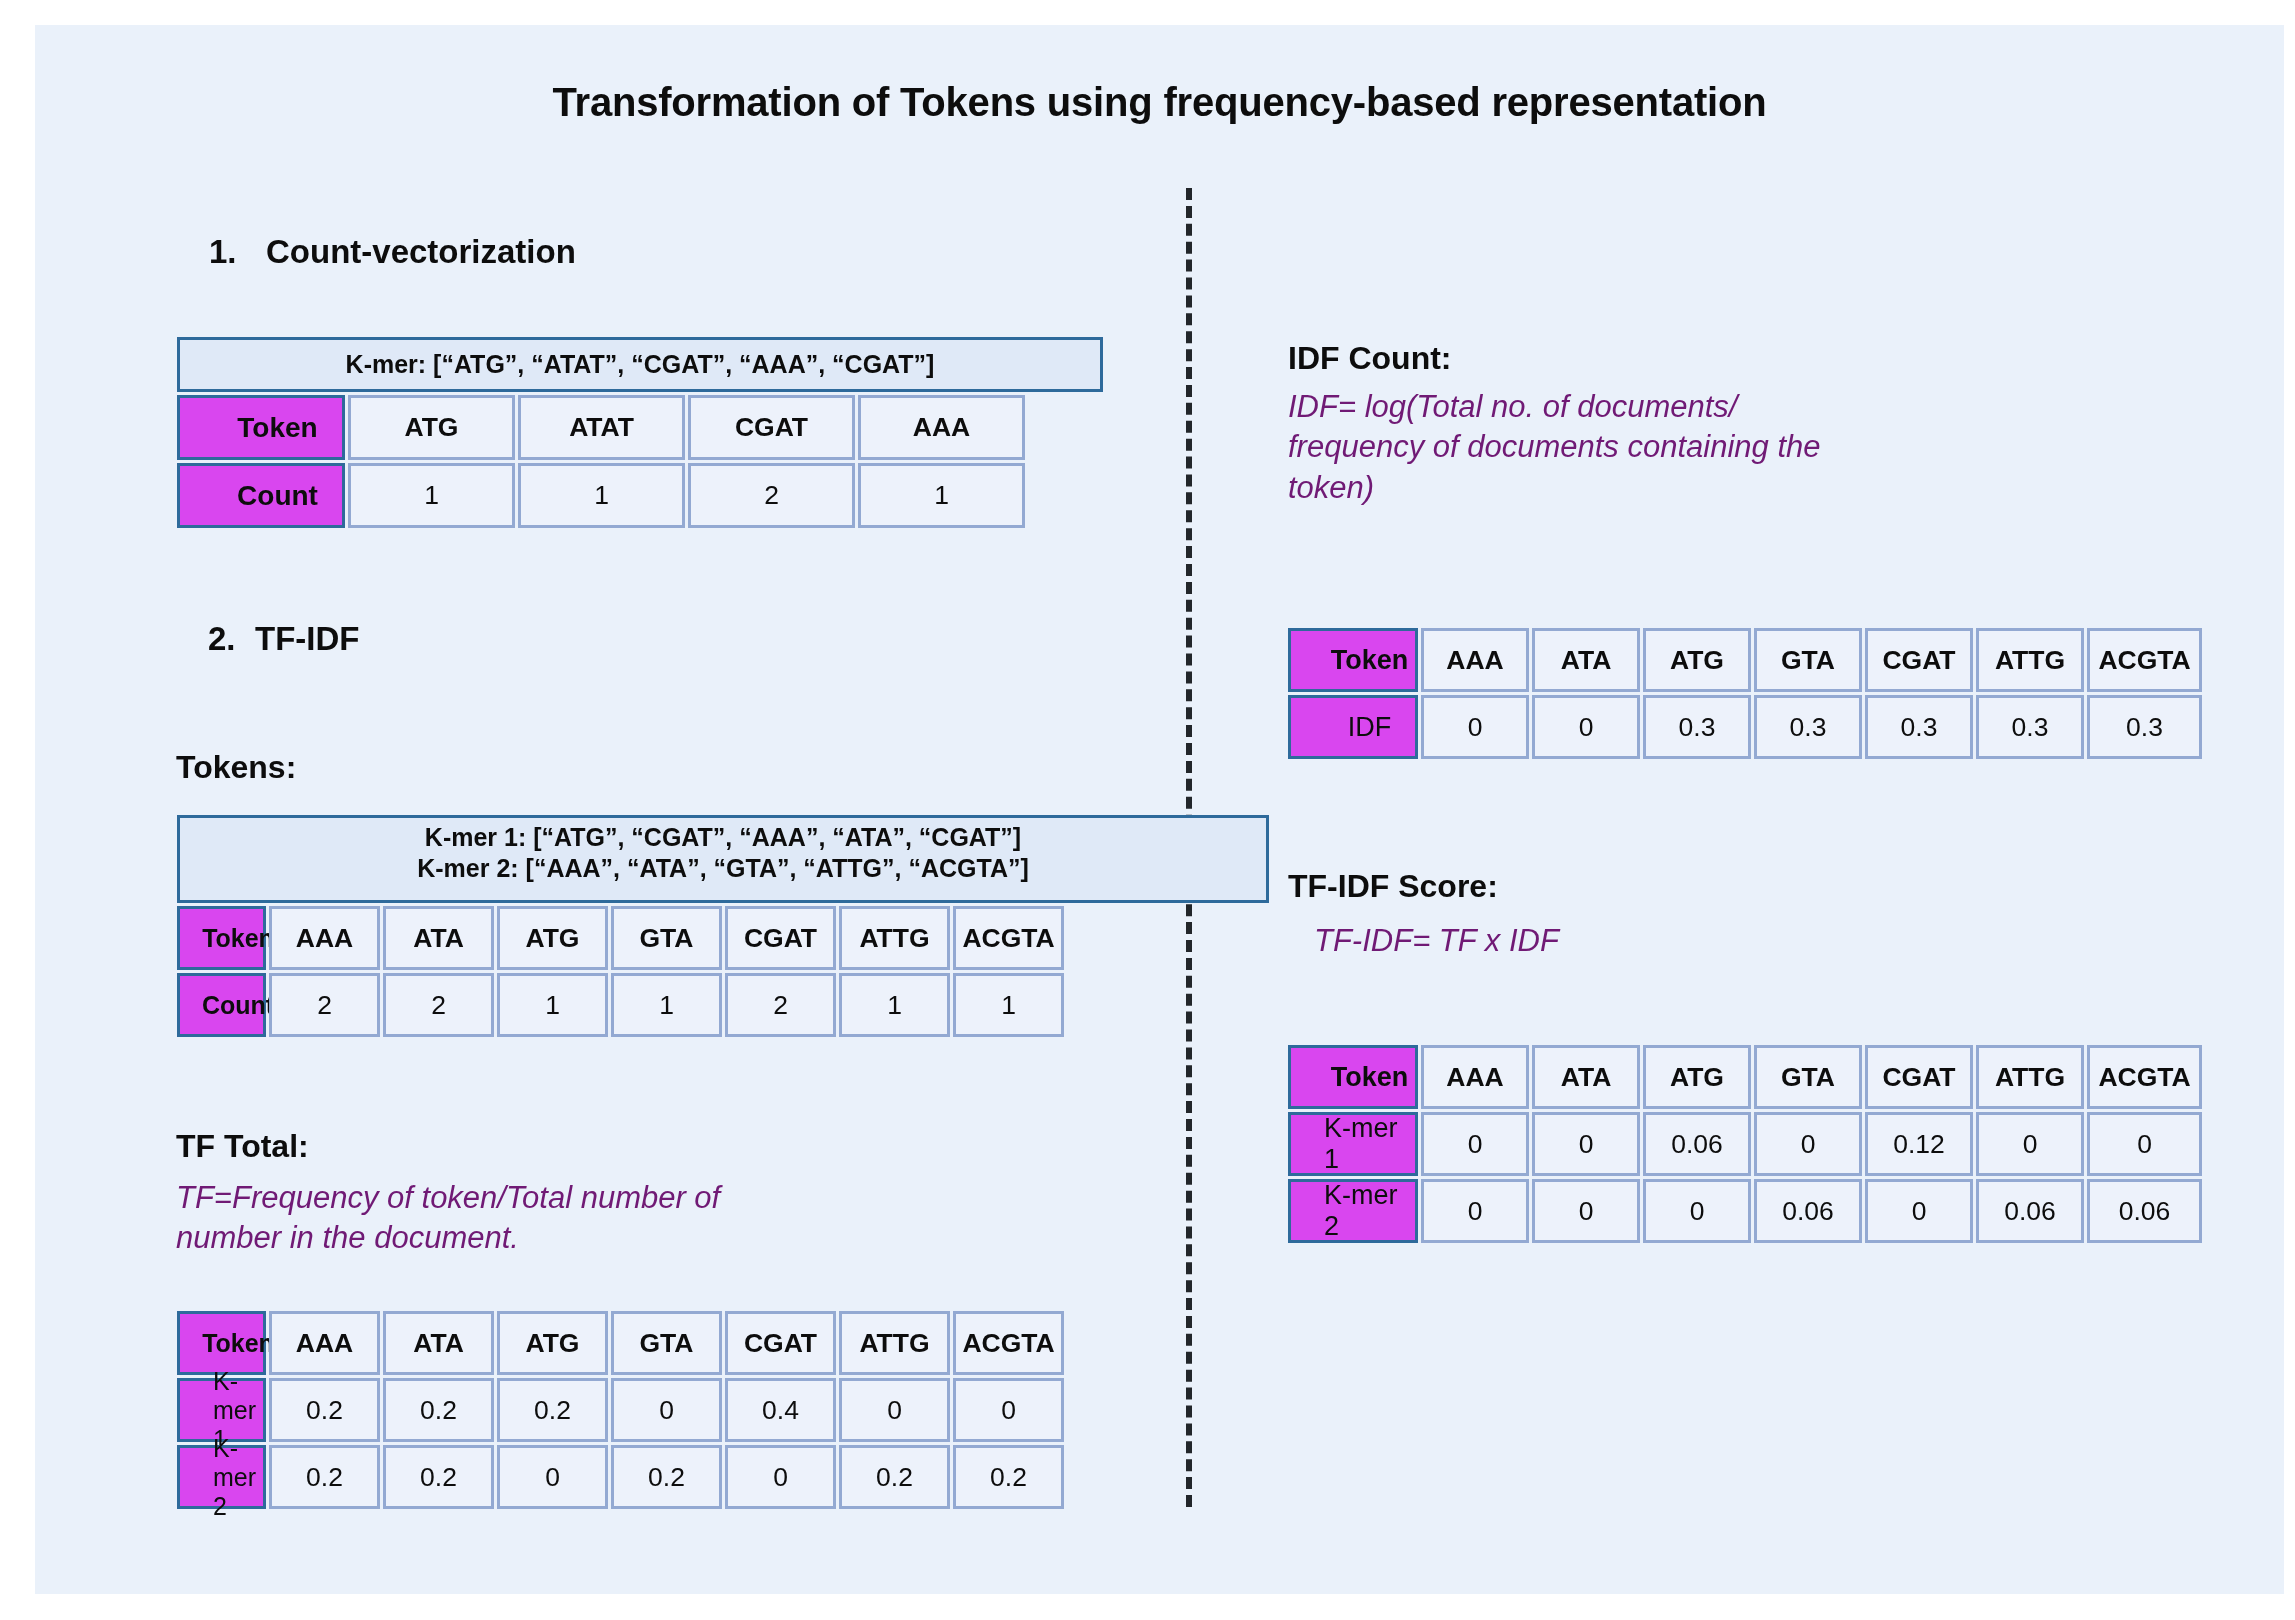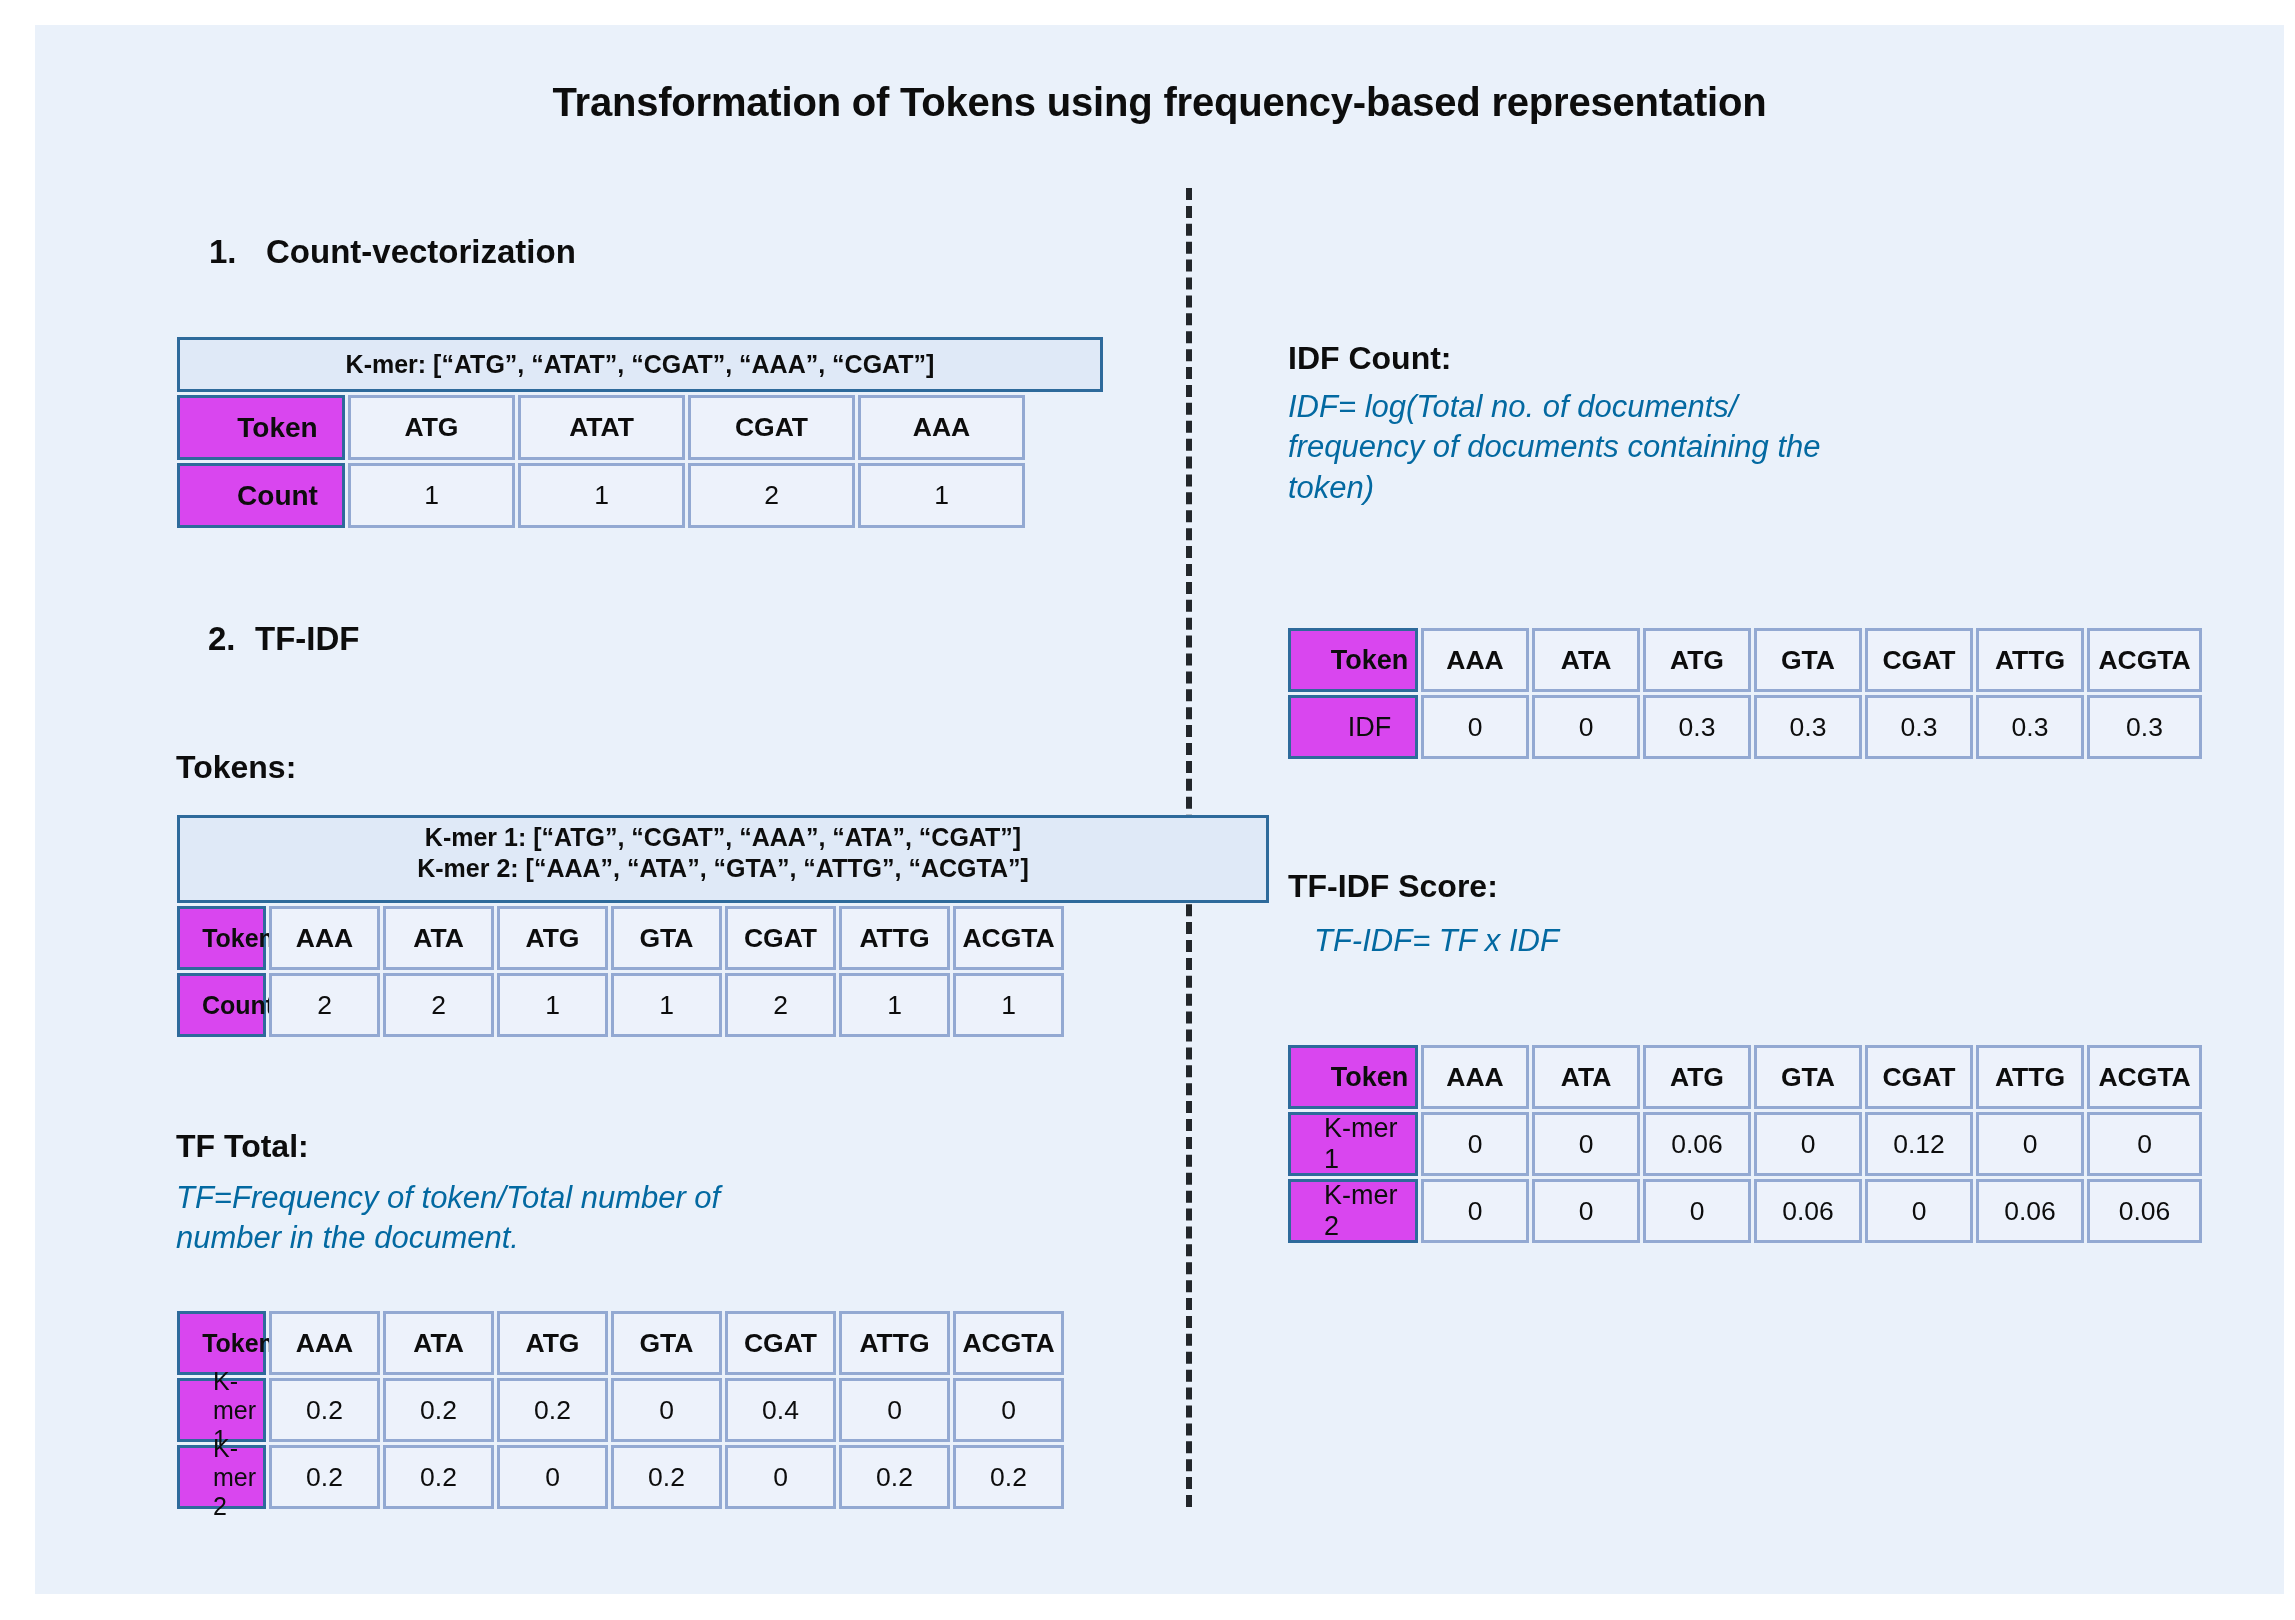--- a/index.html
+++ b/index.html
@@ -64,21 +64,21 @@
     position: absolute;
     font-size: 32px;
     font-weight: bold;
     color: #0d0d0d;
     white-space: nowrap;
   }
   .sec-formula {
     position: absolute;
     font-size: 31px;
     font-style: italic;
-    color: #0369a1;
+    color: #701a75;
     line-height: 1.30;
   }
 
   
   .tbl { position: absolute; }
   .tbl .row { display: flex; align-items: stretch; }
   .tbl .row + .row { margin-top: 3px; }
 
   
   .banner {

